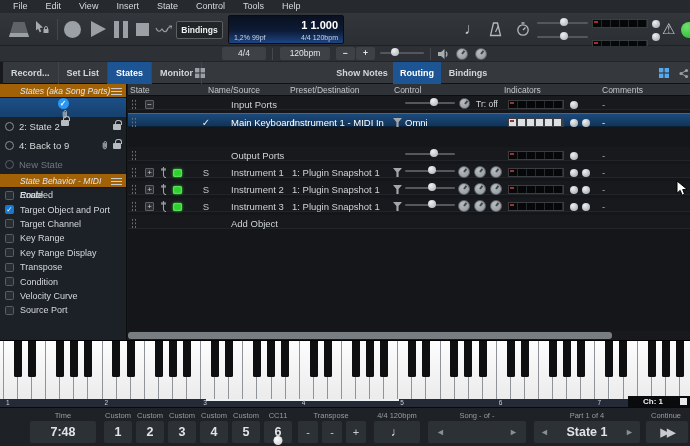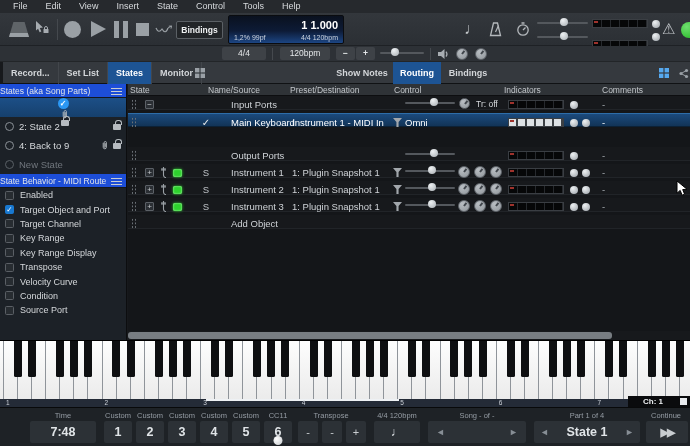--- a/index.html
+++ b/index.html
@@ -64,22 +64,22 @@
   
   .tabsbar{position:absolute;left:3px;top:62px;width:690px;height:22px;background:#35393e;border-bottom:1px solid #101214;}
   .tabsbar>*{position:absolute;}
   .tab{height:22px;line-height:22px;font-size:9px;font-weight:bold;color:#d3d6d9;text-align:center;}
   .tab.blue{background:#1d5494;color:#fff;}
   .ltabs{left:0;top:0;display:flex;}
   .ltabs .tab{padding:0 8px;border-right:1px solid #42464b;}
 
   
   .sidebar{position:absolute;left:0;top:84px;width:127px;height:256px;background:#1c2127;border-right:1px solid #0c0d0f;}
-  .side-header{position:relative;height:14px;background:#1d4ed8;color:#e3e6e9;font-size:8.5px;
-               line-height:14px;padding-left:0;border-bottom:1px solid #14171b;}
+  .side-header{position:relative;height:14px;background:#a16207;color:#e3e6e9;font-size:8.5px;
+               line-height:14px;padding-left:20px;border-bottom:1px solid #14171b;font-style:italic;}
   .burger{position:absolute;right:4px;top:4px;width:11px;height:7px;
           background:repeating-linear-gradient(180deg,#c8ccd0 0 1.2px,transparent 1.2px 3px);}
   .state-item{height:19px;display:flex;align-items:center;padding:0 5px;font-size:9.5px;color:#d6d9dc;}
   .state-item.selected{background:linear-gradient(#1c4f87,#16406d);color:#fff;font-weight:bold;flex-direction:column;}
   .state-item.ghost{color:#70767d;}
   .state-item .lbl{flex:1;margin-left:5px;white-space:nowrap;overflow:hidden;}
   .radioc{width:9px;height:9px;border:1.5px solid #8b9197;border-radius:50%;flex:none;}
   .state-item.ghost .radioc{border-color:#5a6066;}
   .checkc{width:11px;height:11px;border-radius:50%;background:#2b97f3;flex:none;color:#fff;
           font-size:8px;line-height:11px;text-align:center;}
@@ -332,25 +332,25 @@
         <div class="beh-item">
           <span class="cbox"></span>
           <span>Key Range Display</span>
         </div>
         <div class="beh-item">
           <span class="cbox"></span>
           <span>Transpose</span>
         </div>
         <div class="beh-item">
           <span class="cbox"></span>
+          <span>Condition</span>
+        </div>
+        <div class="beh-item">
+          <span class="cbox"></span>
           <span>Velocity Curve</span>
-        </div>
-        <div class="beh-item">
-          <span class="cbox"></span>
-          <span>Condition</span>
         </div>
         <div class="beh-item">
           <span class="cbox"></span>
           <span>Source Port</span>
         </div>
       </div>
   </div>
 
   <div class="table">
     <div class="thead">

